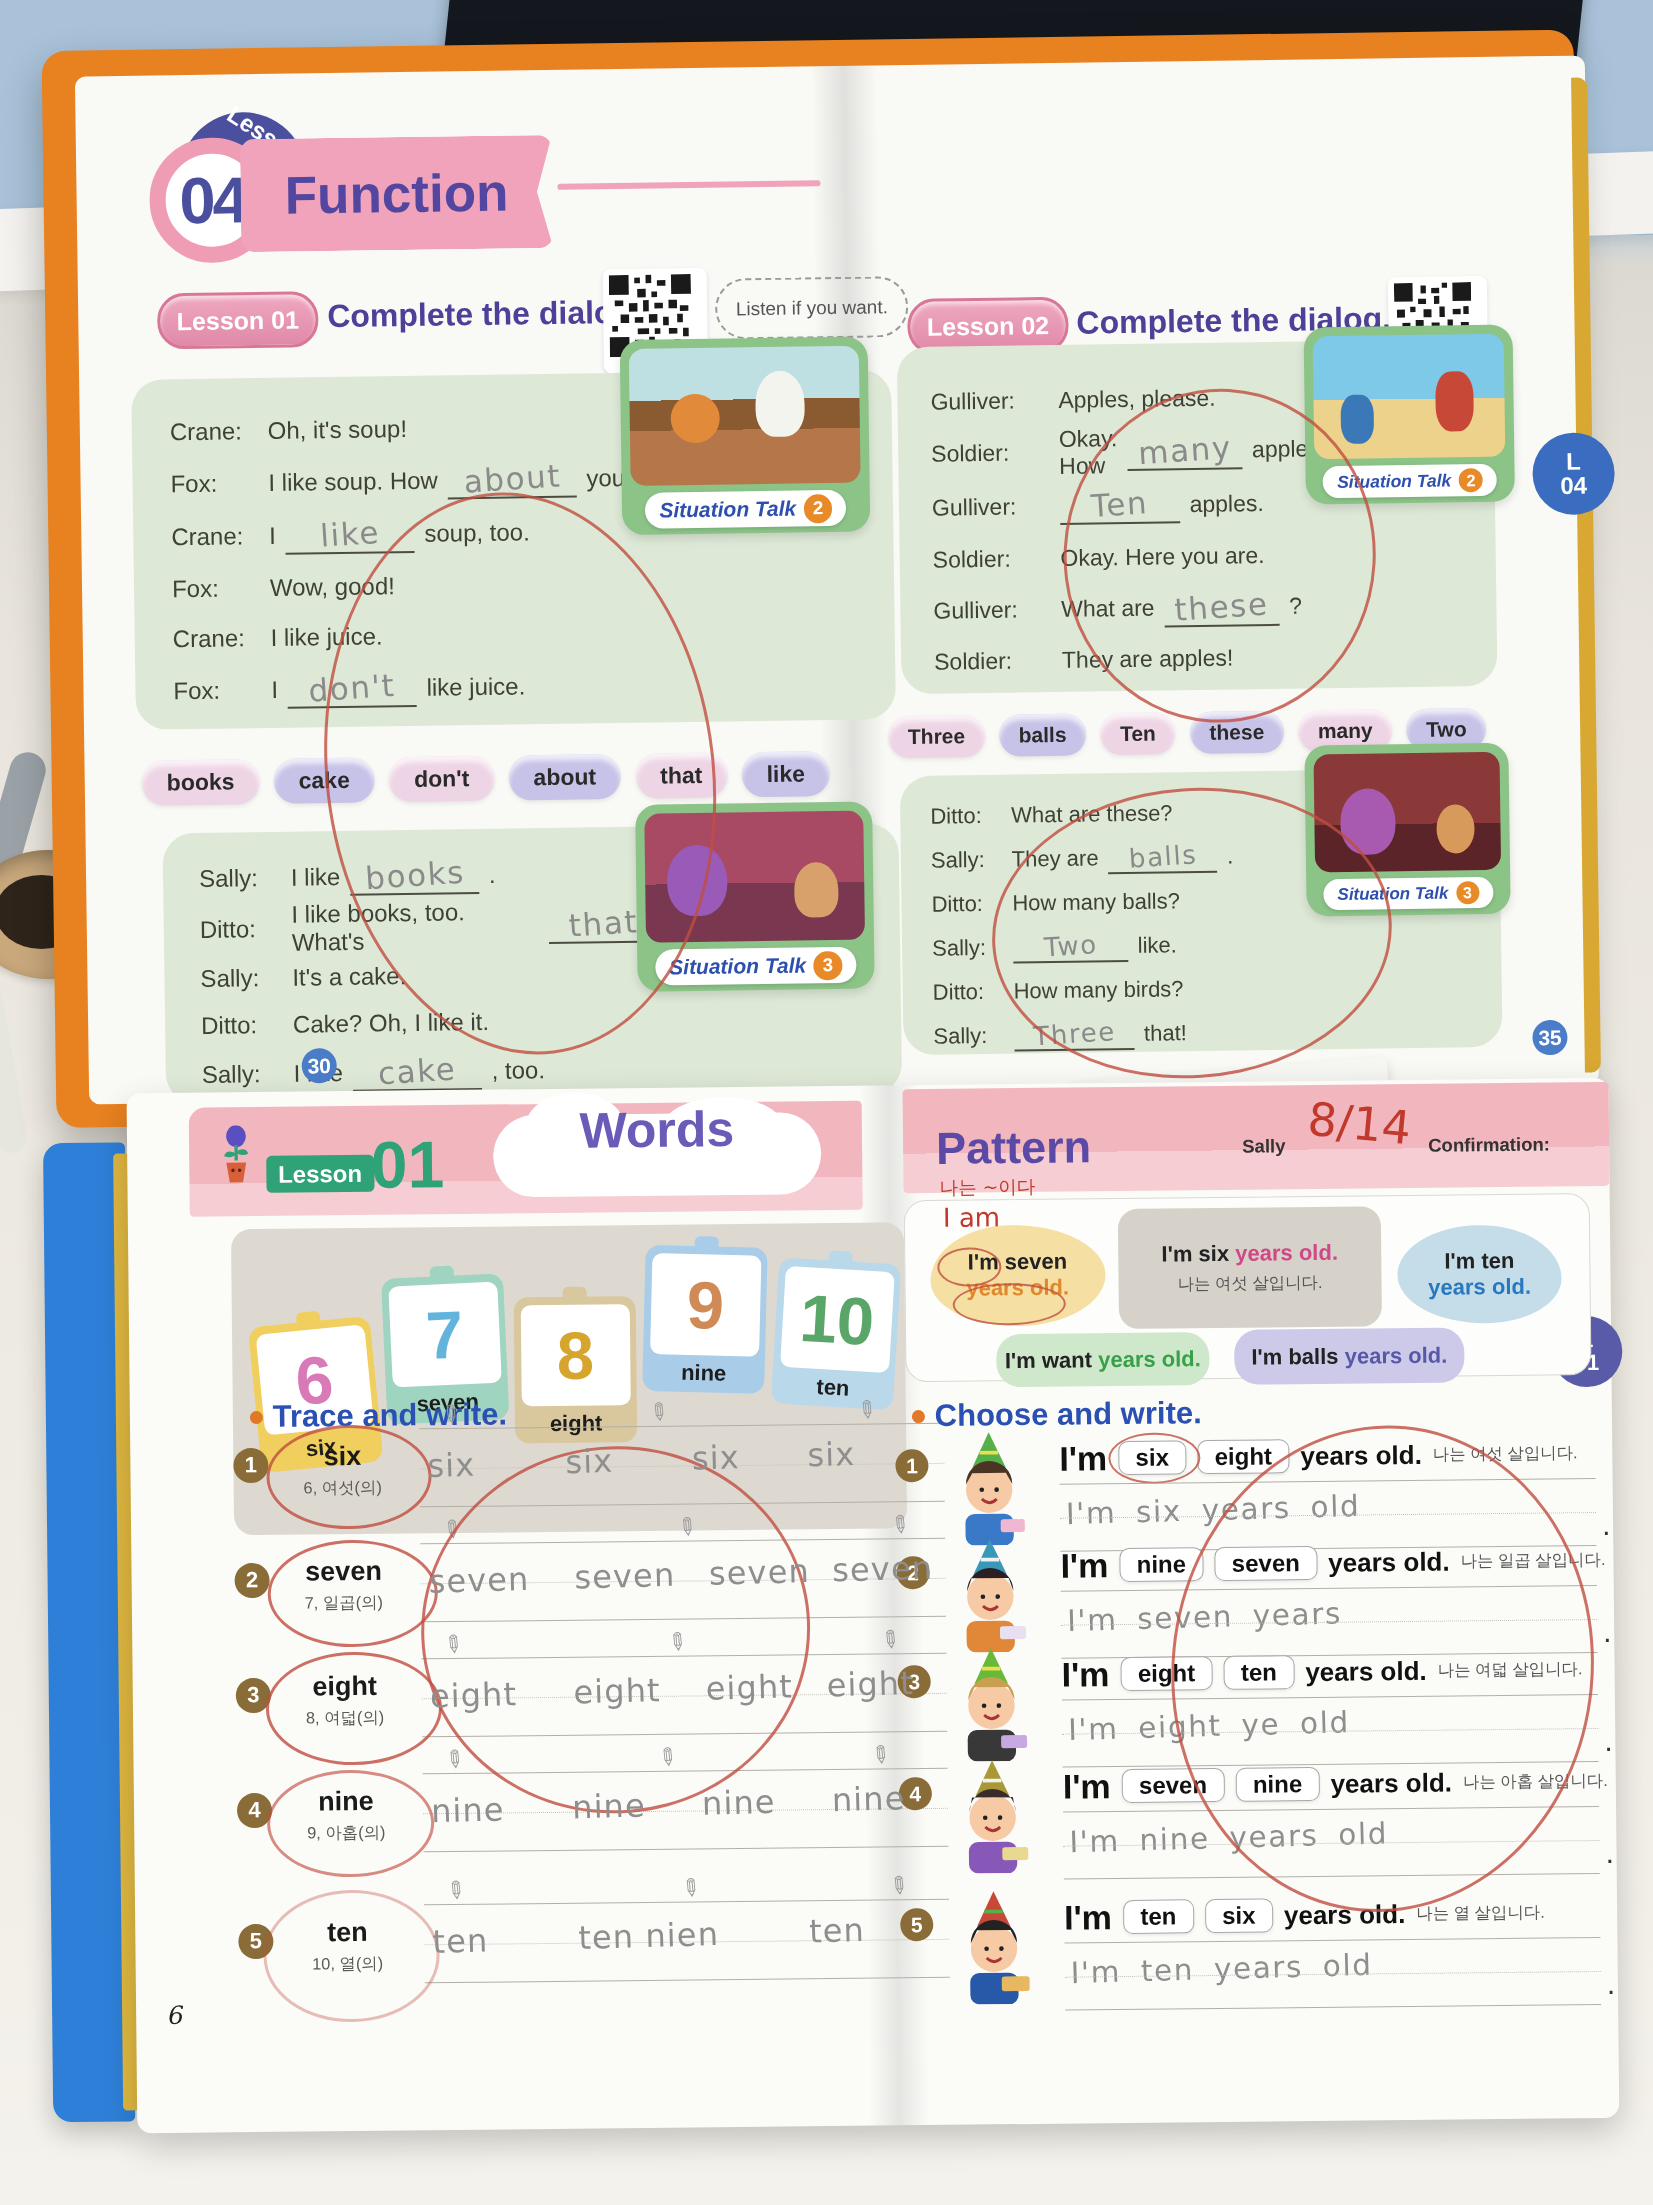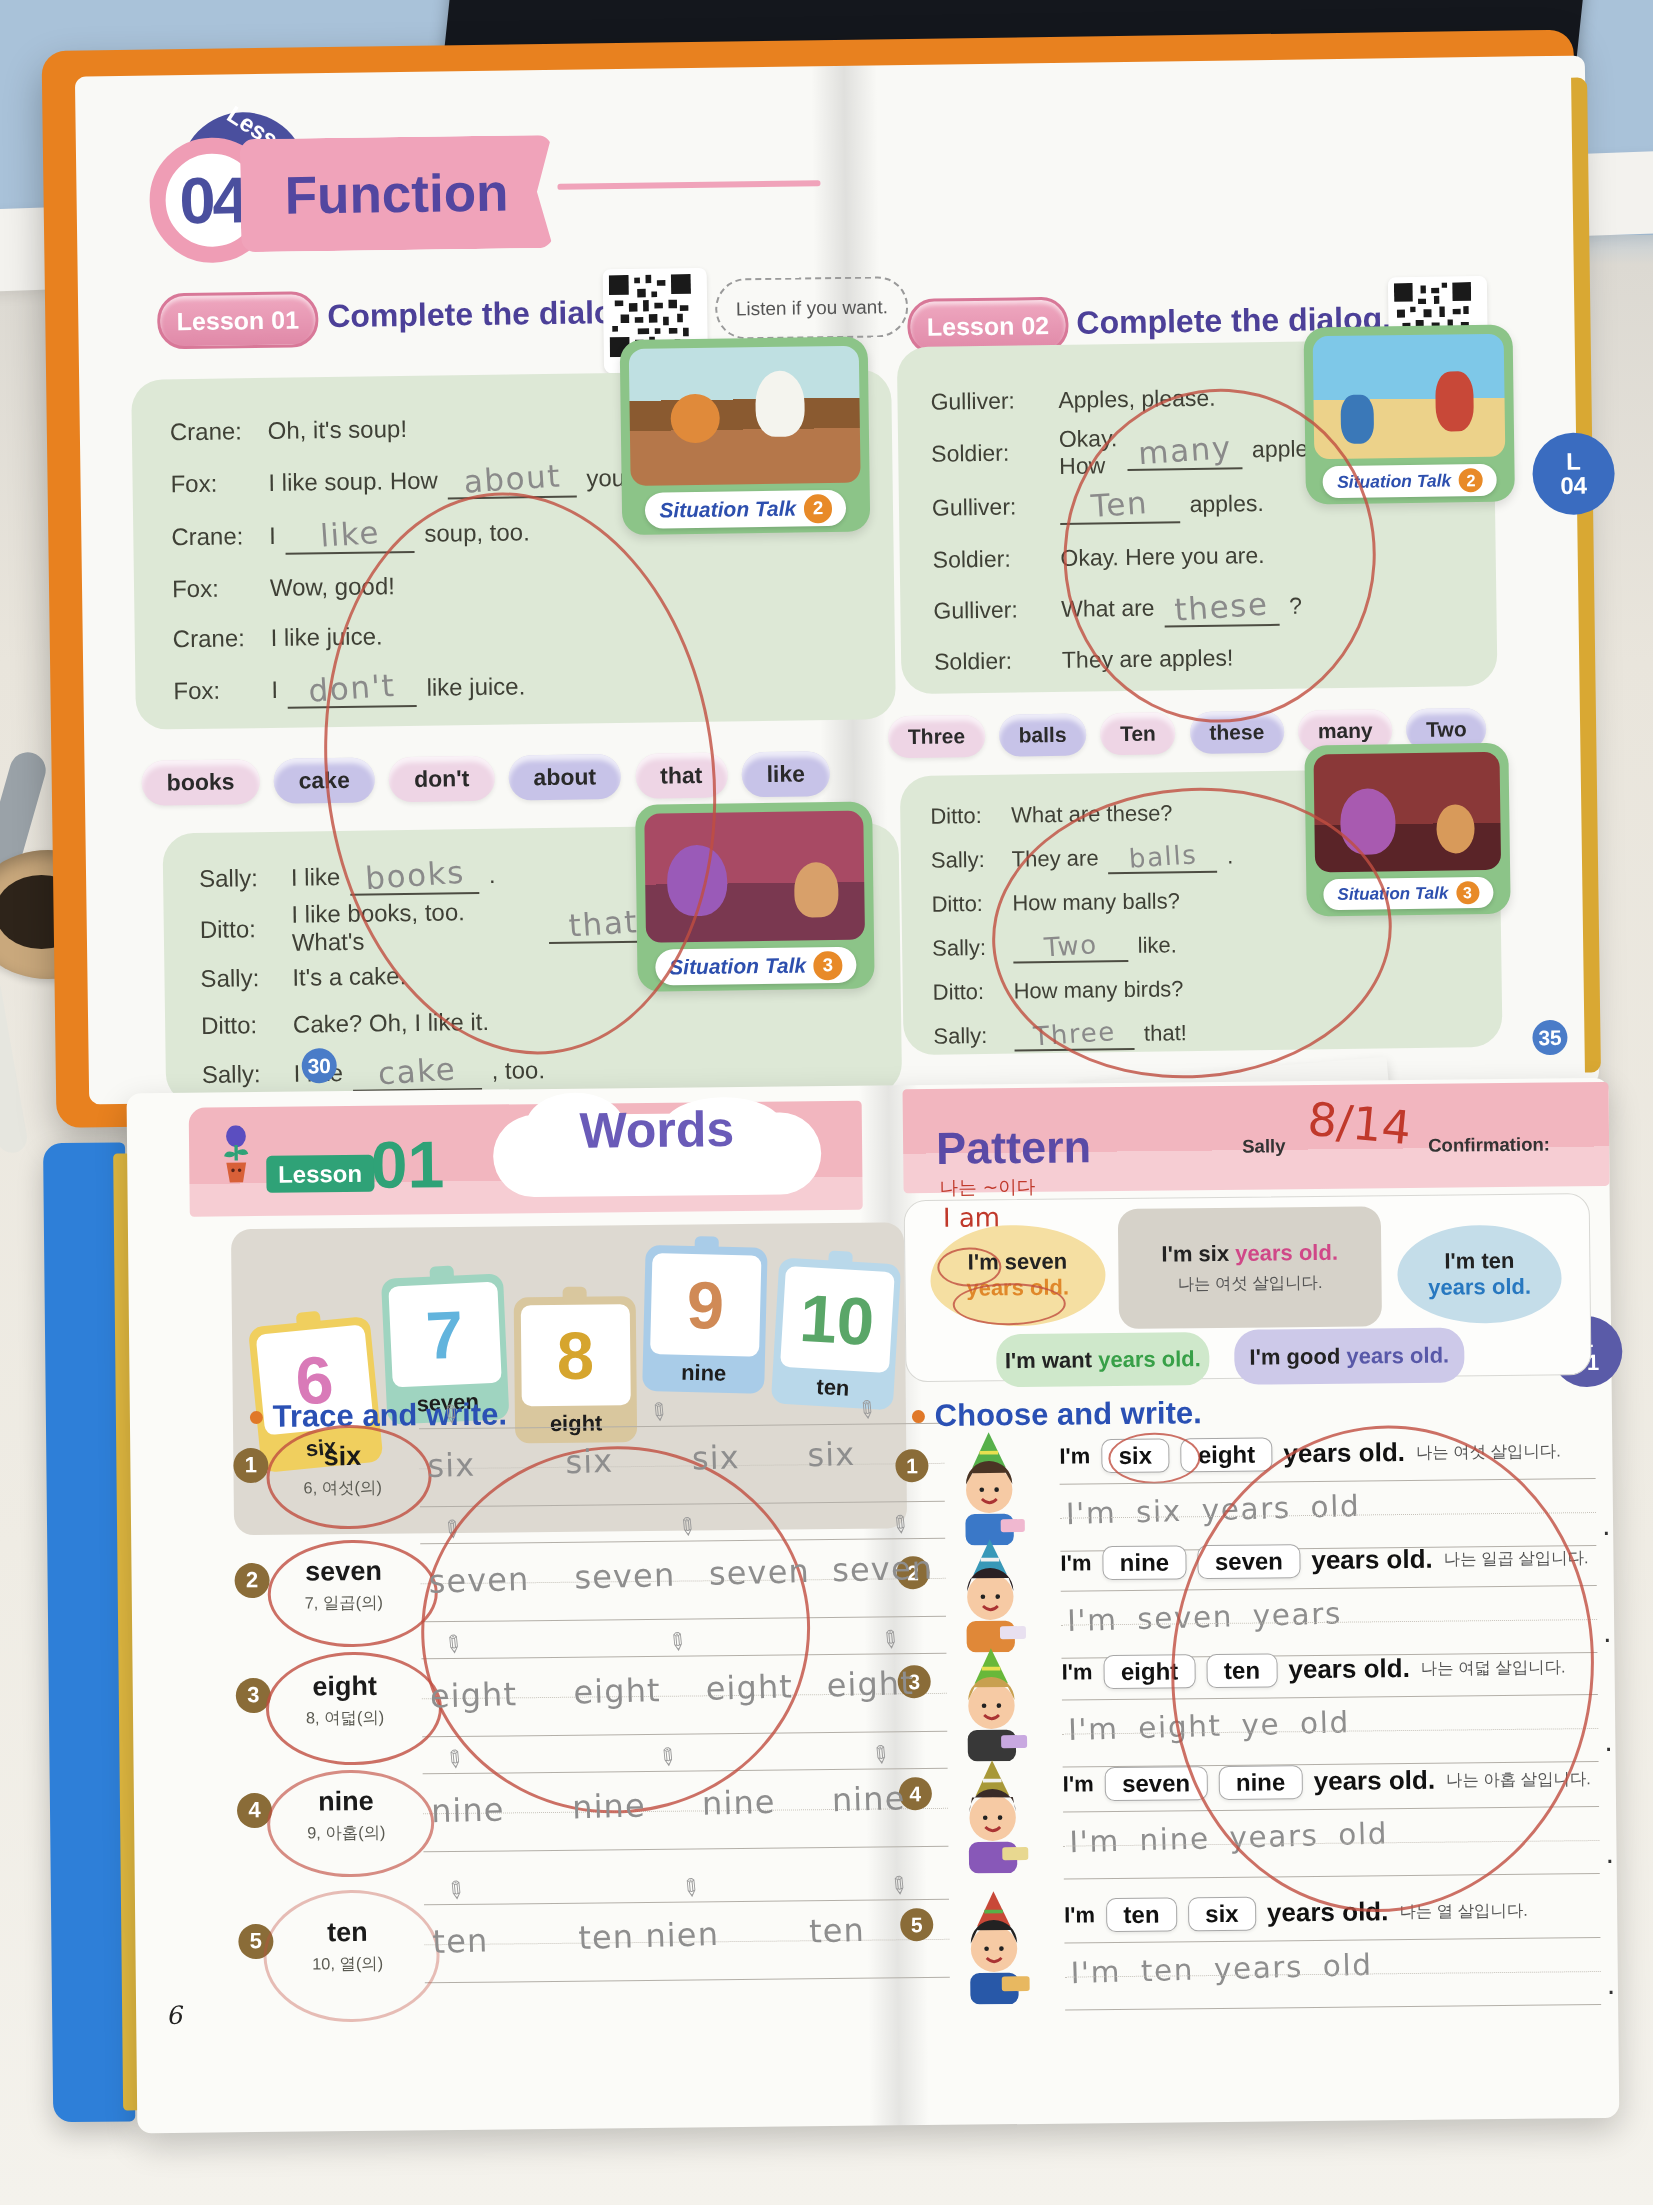--- a/index.html
+++ b/index.html
@@ -127,21 +127,21 @@
   .b-green .bub-tail-inline{color:#38a048;}
   .b-purple{background:#cdc9e9;border-radius:24px;}
   .b-purple .bub-tail-inline{color:#5858a8;}
   .bub-line{font-size:22px;color:#222;}
   .bub-kor{font-size:16.4px;color:#555;font-weight:400;margin-top:5.5px;}
 
   .citem{position:absolute;left:842px;width:722px;height:126px;}
   .citem .cnum{position:absolute;left:0;top:14.2px;width:33px;height:33px;border-radius:50%;background:#8a6c38;color:#fff;font-size:21px;font-weight:700;display:flex;align-items:center;justify-content:center;}
   .avatar{position:absolute;left:47px;top:-4.4px;}
   .csent{position:absolute;left:164px;top:5.5px;display:flex;align-items:center;gap:11px;white-space:nowrap;}
-  .cpre{font-size:22px;font-weight:700;color:#111;text-align:right;}
+  .cpre{font-size:34px;font-weight:700;color:#111;text-align:right;}
   .copt{border:1.6px solid #a8a8a8;border-radius:9.8px;background:#fff;padding:2.2px 16.4px;font-size:24px;font-weight:700;color:#111;box-shadow:0 1.6px 3.3px rgba(0,0,0,.08);}
   .csuf{font-size:26px;font-weight:700;color:#111;}
   .ckor{font-size:16.4px;color:#555;}
   .cguide{position:absolute;left:164px;right:22px;top:50px;height:66px;border-top:1.6px solid #b3afa8;border-bottom:1.6px solid #b3afa8;}
   .cguide::after{content:"";position:absolute;left:0;right:0;top:50%;border-top:1.6px dotted #c6c2ba;}
   .chw{position:absolute;left:5.5px;top:9.8px;font-size:29.5px;color:#8e8e8e;font-family:"DejaVu Sans",sans-serif;letter-spacing:1.6px;word-spacing:8.8px;transform:rotate(-1deg);}
   .cdot{position:absolute;right:-14.2px;bottom:3.3px;font-size:29.5px;color:#333;}
 </style>
 </head>
 <body>
@@ -599,21 +599,21 @@
         <span class="bub-kor">나는 여섯 살입니다.</span>
       </div>
       <div class="bubble b-blue" style="left:492px;top:30px;width:164px;height:98px;">
         <span class="bub-line bub-lead">I'm ten</span>
         <span class="bub-line bub-tail">years old.</span>
       </div>
       <div class="bubble b-green" style="left:90px;top:134px;width:213px;height:53px;">
         <span class="bub-line"><span class="bub-lead">I'm want</span> <span class="bub-tail-inline">years old.</span></span>
       </div>
       <div class="bubble b-purple" style="left:328px;top:132px;width:230px;height:55px;">
-        <span class="bub-line"><span class="bub-lead">I'm good</span> <span class="bub-tail-inline">years old.</span></span>
+        <span class="bub-line"><span class="bub-lead">I'm balls</span> <span class="bub-tail-inline">years old.</span></span>
       </div>
     </div>
 
     <div class="sec-title" style="left:859px;top:313px;">
         <span>Choose and write.</span>
       </div>
 
     <div class="citem" style="top:350px;">
       <div class="cnum">1</div>
       <span class="avatar"><svg width="93" height="115" viewBox="0 0 100 124">

